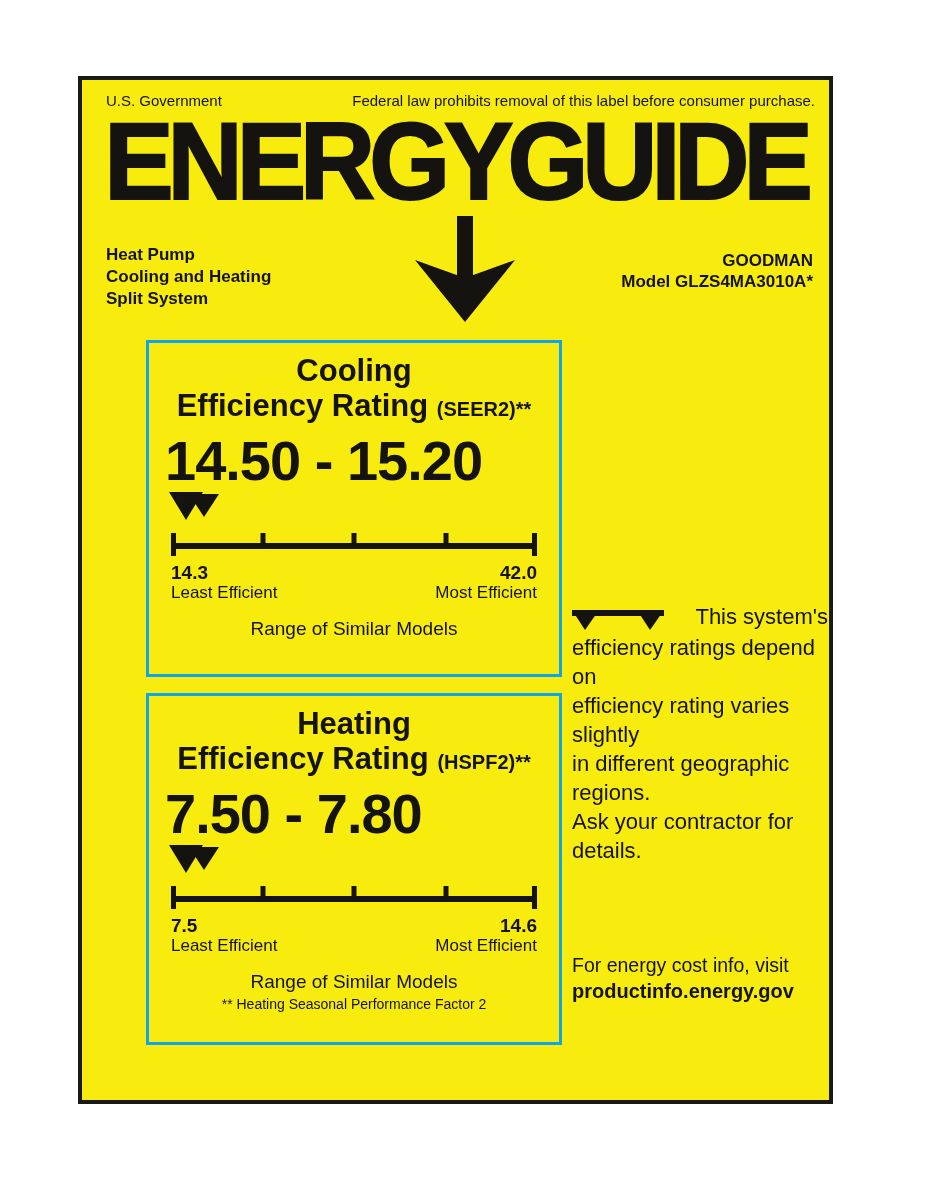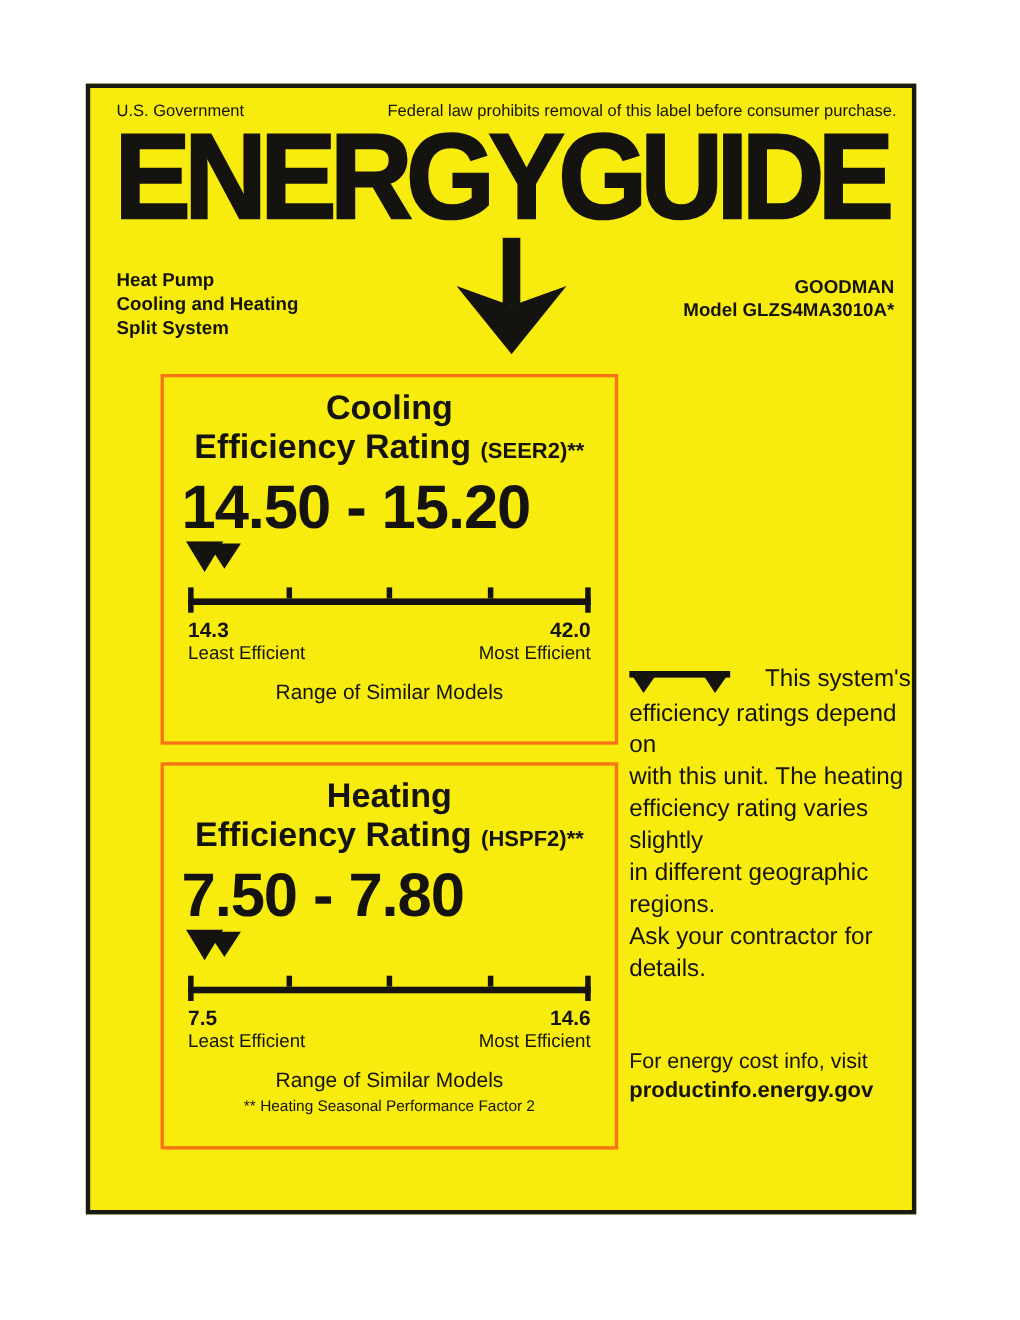--- a/index.html
+++ b/index.html
@@ -25,21 +25,21 @@
     -webkit-text-stroke:2px #151310;
     white-space:nowrap;
   }
   .logo-arrow{position:absolute;left:328px;top:136px;width:110px;height:106px;}
   
   .product{position:absolute;left:24px;top:164px;font-size:17px;font-weight:bold;line-height:22px;}
   .brand{position:absolute;right:16px;top:170px;text-align:right;font-size:17px;font-weight:bold;line-height:21px;}
   
   .rating-box{
     position:absolute;left:64px;width:416px;
-    border:3px solid #f97316;box-sizing:border-box;
+    border:3px solid #0ea5e9;box-sizing:border-box;
   }
   .box-cooling{top:260px;height:337px;}
   .box-heating{top:613px;height:352px;}
   .box-title{margin-top:11px;text-align:center;font-size:31px;font-weight:bold;line-height:1.12;}
   .box-subtitle{text-align:center;font-size:31px;font-weight:bold;line-height:1.12;}
   .box-subtitle .suffix{font-size:20px;}
   .box-range{margin:10px 0 0 16px;font-size:56px;font-weight:bold;line-height:1.0;letter-spacing:-1px;white-space:nowrap;}
   .pointer{margin:3px 0 0 20px;height:30px;}
   .scale{position:relative;margin:0 22px 0 22px;height:32px;}
   .scale-bar{position:absolute;left:0;right:0;top:17px;height:6px;background:#151310;}
@@ -156,21 +156,20 @@
   <div class="note">
     <div class="note-first">
       <svg class="legend-icon" width="92" height="24" viewBox="0 0 92 24" xmlns="http://www.w3.org/2000/svg">
         <rect x="0" y="1" width="92" height="6" fill="#151310"></rect>
         <polygon points="0,1 27,1 13,21" fill="#151310"></polygon>
         <polygon points="65,1 92,1 78,21" fill="#151310"></polygon>
       </svg>
       <span class="note-line">This system's</span>
     </div>
     <div>efficiency ratings depend on</div>
-    <div>with this unit.  The heating</div>
     <div>efficiency rating varies slightly</div>
     <div>in different geographic regions.</div>
     <div>Ask your contractor for details.</div>
   </div>
 
   <div class="energy-info">
     <div>For energy cost info, visit</div>
     <div class="url">productinfo.energy.gov</div>
   </div>
 

